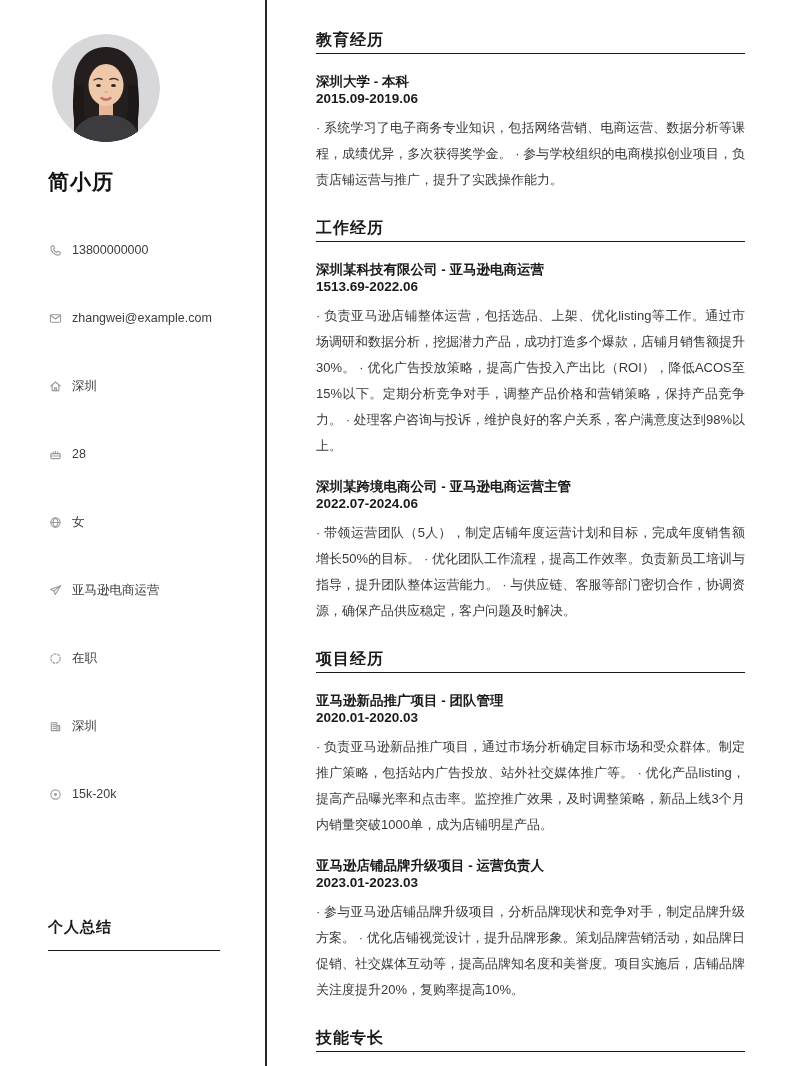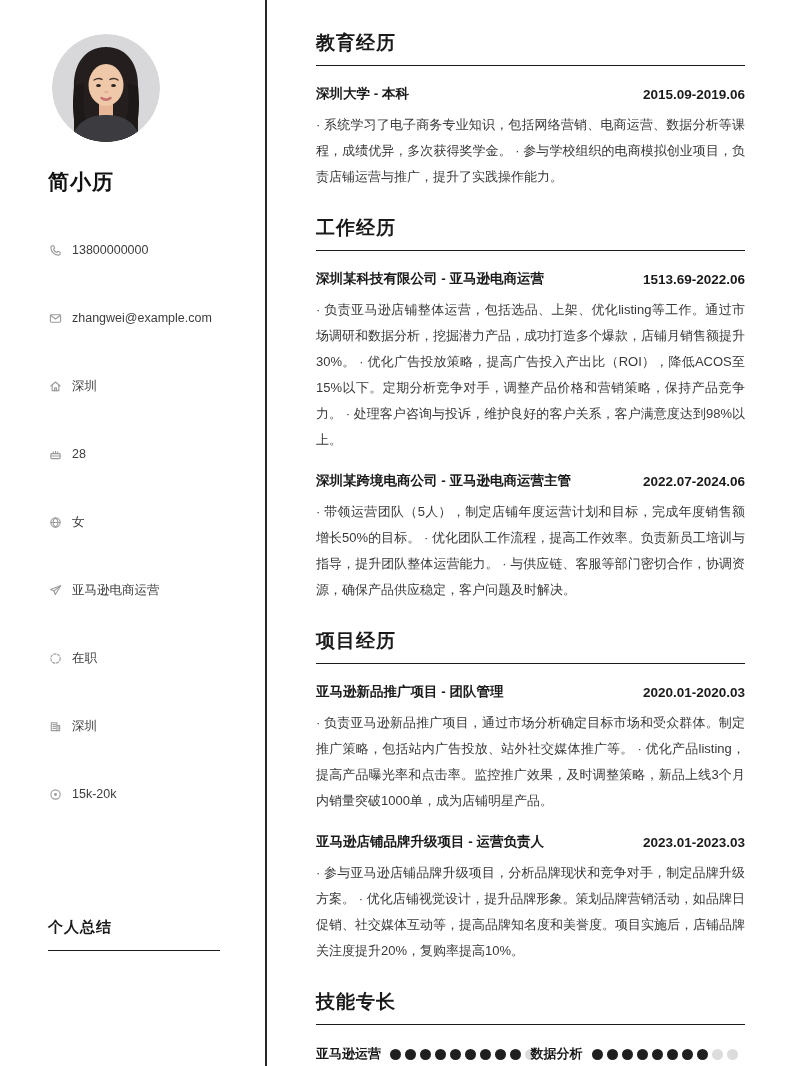--- a/index.html
+++ b/index.html
@@ -19,23 +19,23 @@
   .contact-item .c-icon svg { width:13px; height:13px; stroke:#9b9b9b; fill:none; stroke-width:1.2; stroke-linecap:round; stroke-linejoin:round; }
   .contact-item .c-text { font-size:12.5px; color:#3c3c3c; white-space:nowrap; }
 
   .summary-block { margin-top:110px; }
   .side-title { font-size:15px; font-weight:700; letter-spacing:1px; padding-bottom:13px; border-bottom:1.5px solid #1a1a1a; }
   .summary-text { margin-top:12px; font-size:13px; line-height:28px; color:#383838; text-align:justify; }
 
   
   .main { flex:1; padding:30px 49px 0 49px; }
   .section { margin-bottom:25px; }
-  .section-title { font-size:19px; font-weight:700; letter-spacing:1px; padding-bottom:9px; border-bottom:1.5px solid #1a1a1a; }
+  .section-title { font-size:16px; font-weight:700; letter-spacing:1px; padding-bottom:2px; border-bottom:1.5px solid #1a1a1a; }
   .item { margin-top:19px; }
-  .item-head { display:flex; justify-content:space-between; align-items:center; }
+  .item-head { display:flex; justify-content:space-between; align-items:flex-start;flex-direction:column; }
   .item-title { font-size:13.5px; font-weight:700; color:#1a1a1a; }
   .item-date { font-size:13.5px; font-weight:700; color:#1a1a1a; white-space:nowrap; }
   .item-desc { margin-top:9px; font-size:13px; line-height:26px; color:#383838; text-align:justify; }
 
   
   .skills-grid { display:flex; flex-wrap:wrap; row-gap:16px; margin-top:20px; }
   .skill { display:flex; align-items:center; width:50%;text-align:right; }
   .skill-label { font-size:13px; font-weight:700; margin-right:9px; white-space:nowrap; }
   .skill-dots { display:flex; gap:4px; align-items:center; }
   .dot { width:11px; height:11px; border-radius:50%; background:#dcdcdc; }

